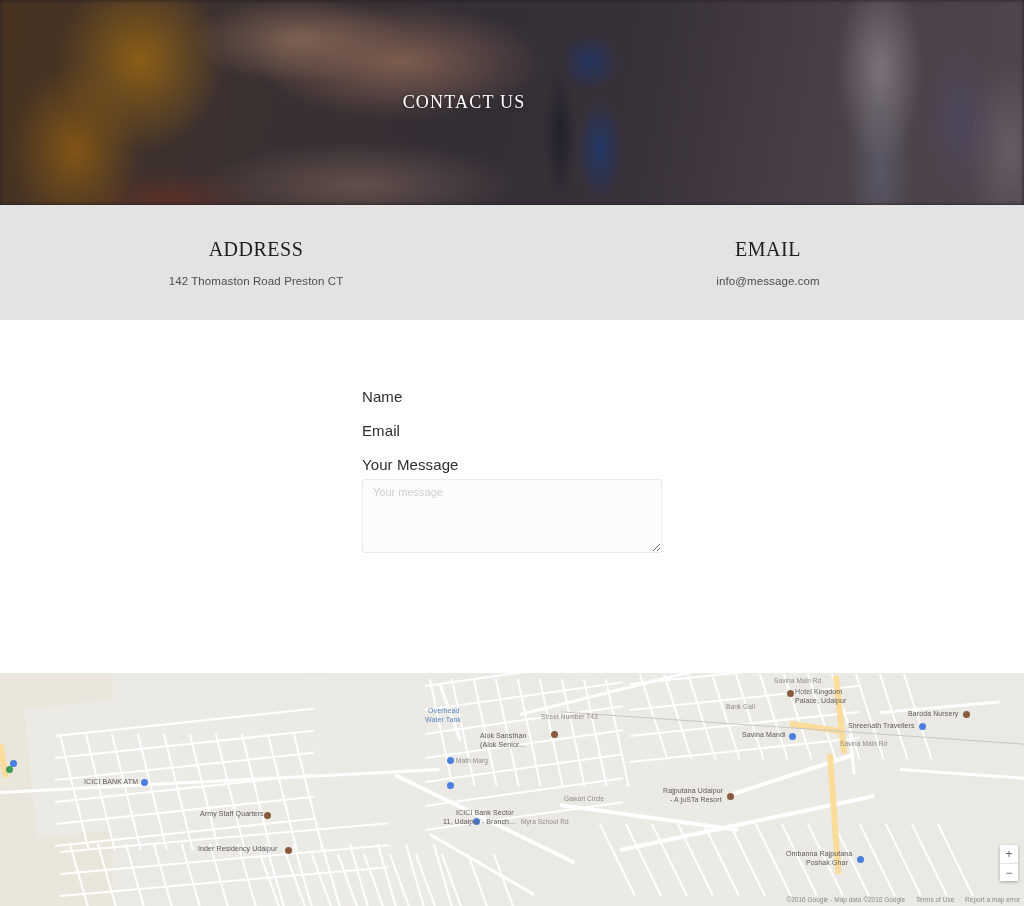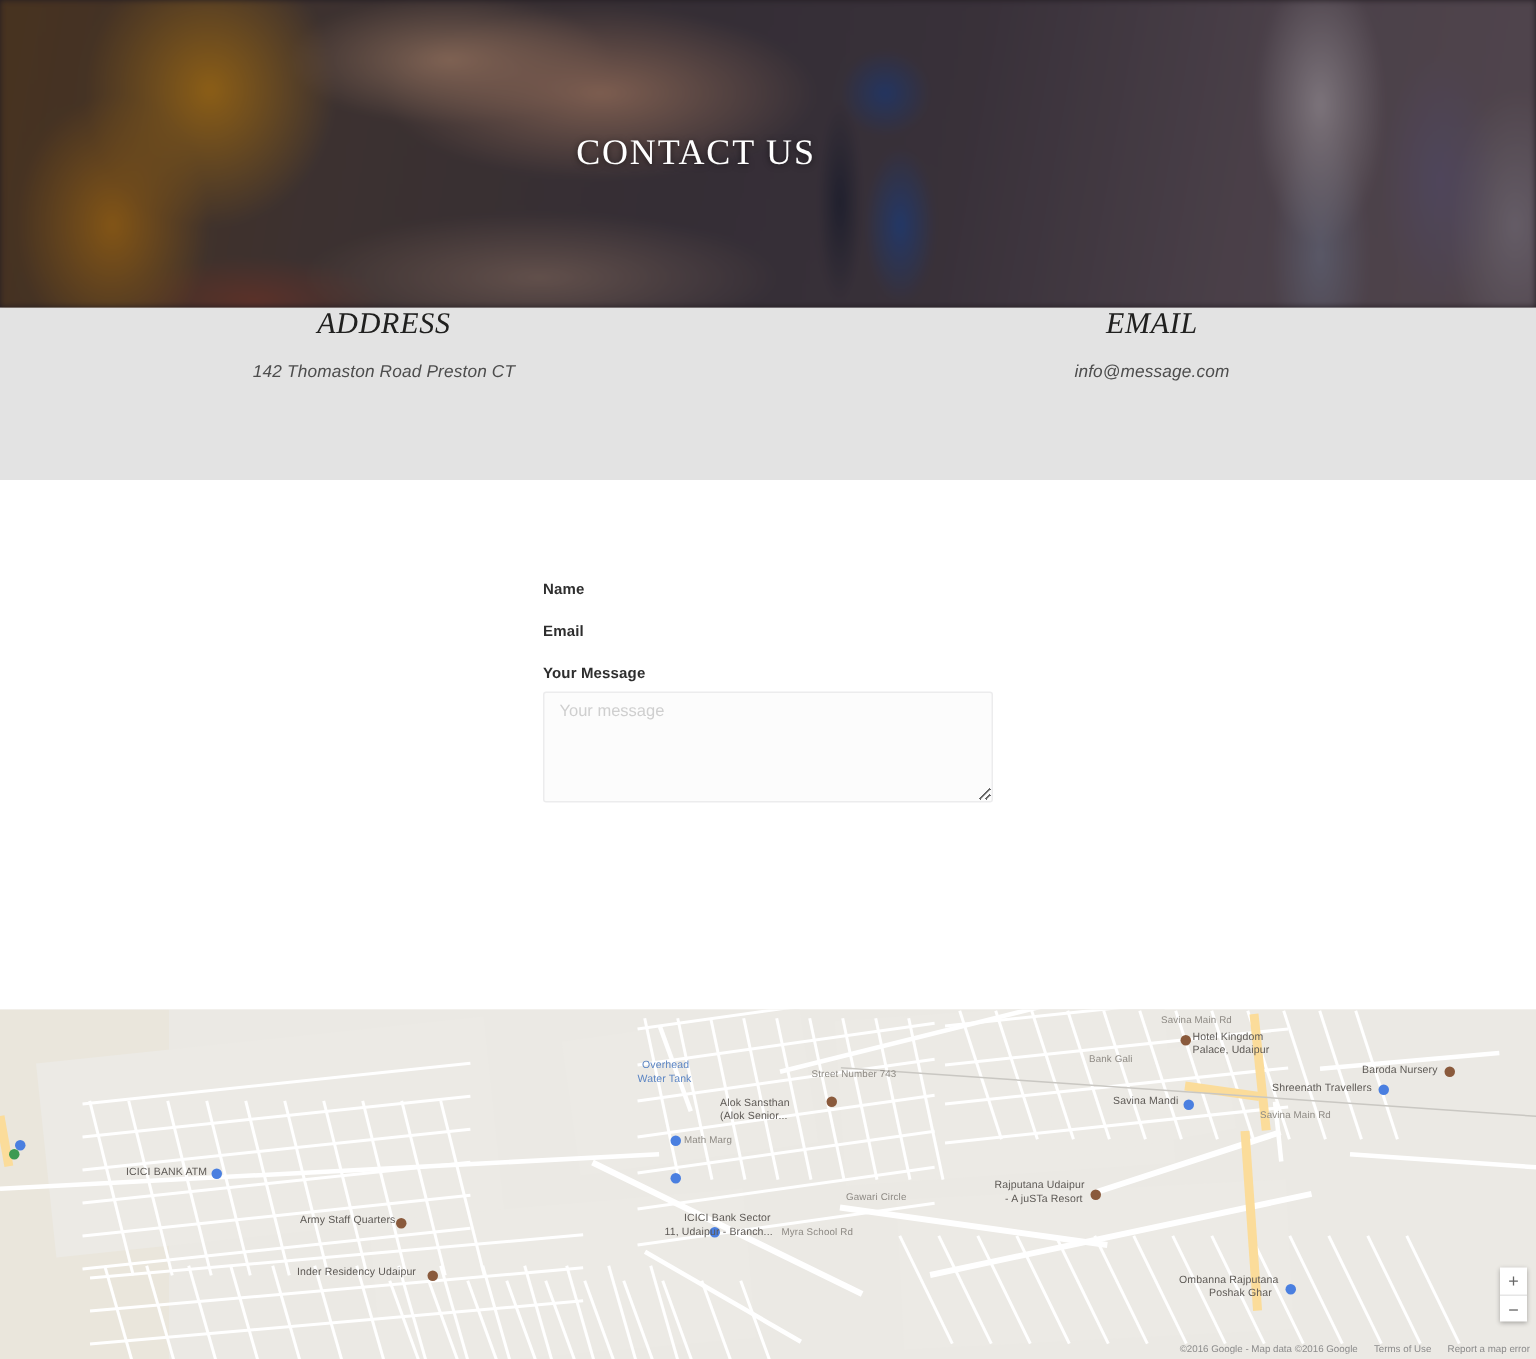--- a/index.html
+++ b/index.html
@@ -54,39 +54,38 @@
   .hero-title {
     position: absolute;
     top: 0; left: 0;
     width: 928px;
     height: 205px;
     display: flex;
     align-items: center;
     justify-content: center;
     color: #ffffff;
     font-family: "Liberation Serif", serif;
-    font-size: 24px;
+    font-size: 18px;
     letter-spacing: 1.2px;
     text-shadow: 0 1px 4px rgba(0,0,0,.55);
   }
 
   
   .info-strip {
     display: flex;
     width: 1024px;
     height: 115px;
   }
   .info-col {
     flex: 1 1 0;
     display: flex;
     flex-direction: column;
     align-items: center;
-    justify-content: flex-start;
+    justify-content: center;
     background: #e3e3e3;
-    font-style: italic;
   }
   .info-col.mid { background: #f0f0f0; }
   .info-title {
     font-family: "Liberation Serif", serif;
     font-size: 20px;
     color: #20201f;
     letter-spacing: .5px;
     margin-bottom: 14px;
   }
   .info-text {
@@ -101,22 +100,22 @@
     height: 353px;
     background: #ffffff;
     display: flex;
     justify-content: center;
     padding-top: 68px;
   }
   .form {
     width: 300px;
   }
   .field-label {
-    font-size: 10px;
-    font-weight: bold;
+    font-size: 15px;
+    font-weight: normal;
     color: #2e2e2e;
     margin-bottom: 6px;
     letter-spacing: .1px;
   }
   .text-input,
   .text-area {
     width: 300px;
     border: 1px solid #ececed;
     background: #fcfcfc;
     border-radius: 2px;

